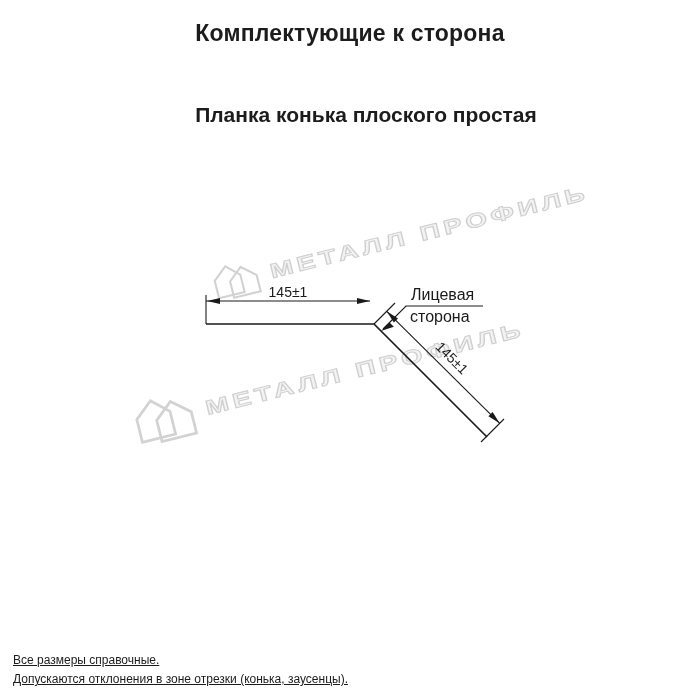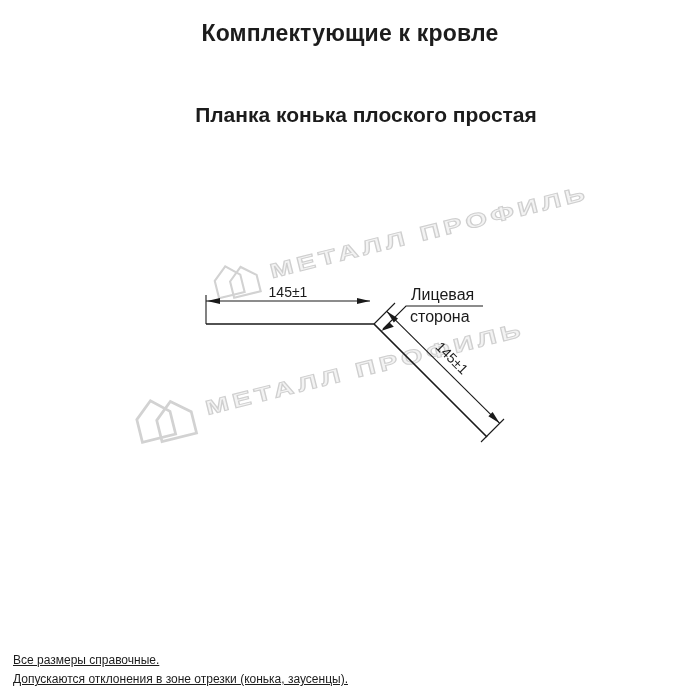--- a/index.html
+++ b/index.html
@@ -51,21 +51,21 @@
   <div class="watermark" style="left:134px;top:400px;height:52px;">
     <svg class="wm-house" width="66" height="52" viewBox="0 0 46 38">
       <g fill="none" stroke="#d2d2d2" stroke-width="2">
         <polygon points="2,15 15,4 27,15 27,32 2,32"></polygon>
         <polygon points="16,19 29,8 42,19 42,35 16,35"></polygon>
       </g>
     </svg>
     <span class="wm-text">МЕТАЛЛ ПРОФИЛЬ</span>
   </div>
 
-  <div class="title main">Комплектующие к кровле</div>
+  <div class="title main">Комплектующие к сторона</div>
   <div class="title sub">Планка конька плоского простая</div>
 
   <svg class="diagram" width="700" height="700" viewBox="0 0 700 700">
 
     <path class="pline" d="M 206 324 L 374 324 L 487 437"></path>
 
     <path class="dline" d="M 206 295 L 206 324"></path>
     <path class="dline" d="M 374 324 L 395 303"></path>
     <path class="dline" d="M 481 442 L 504 419"></path>
 

